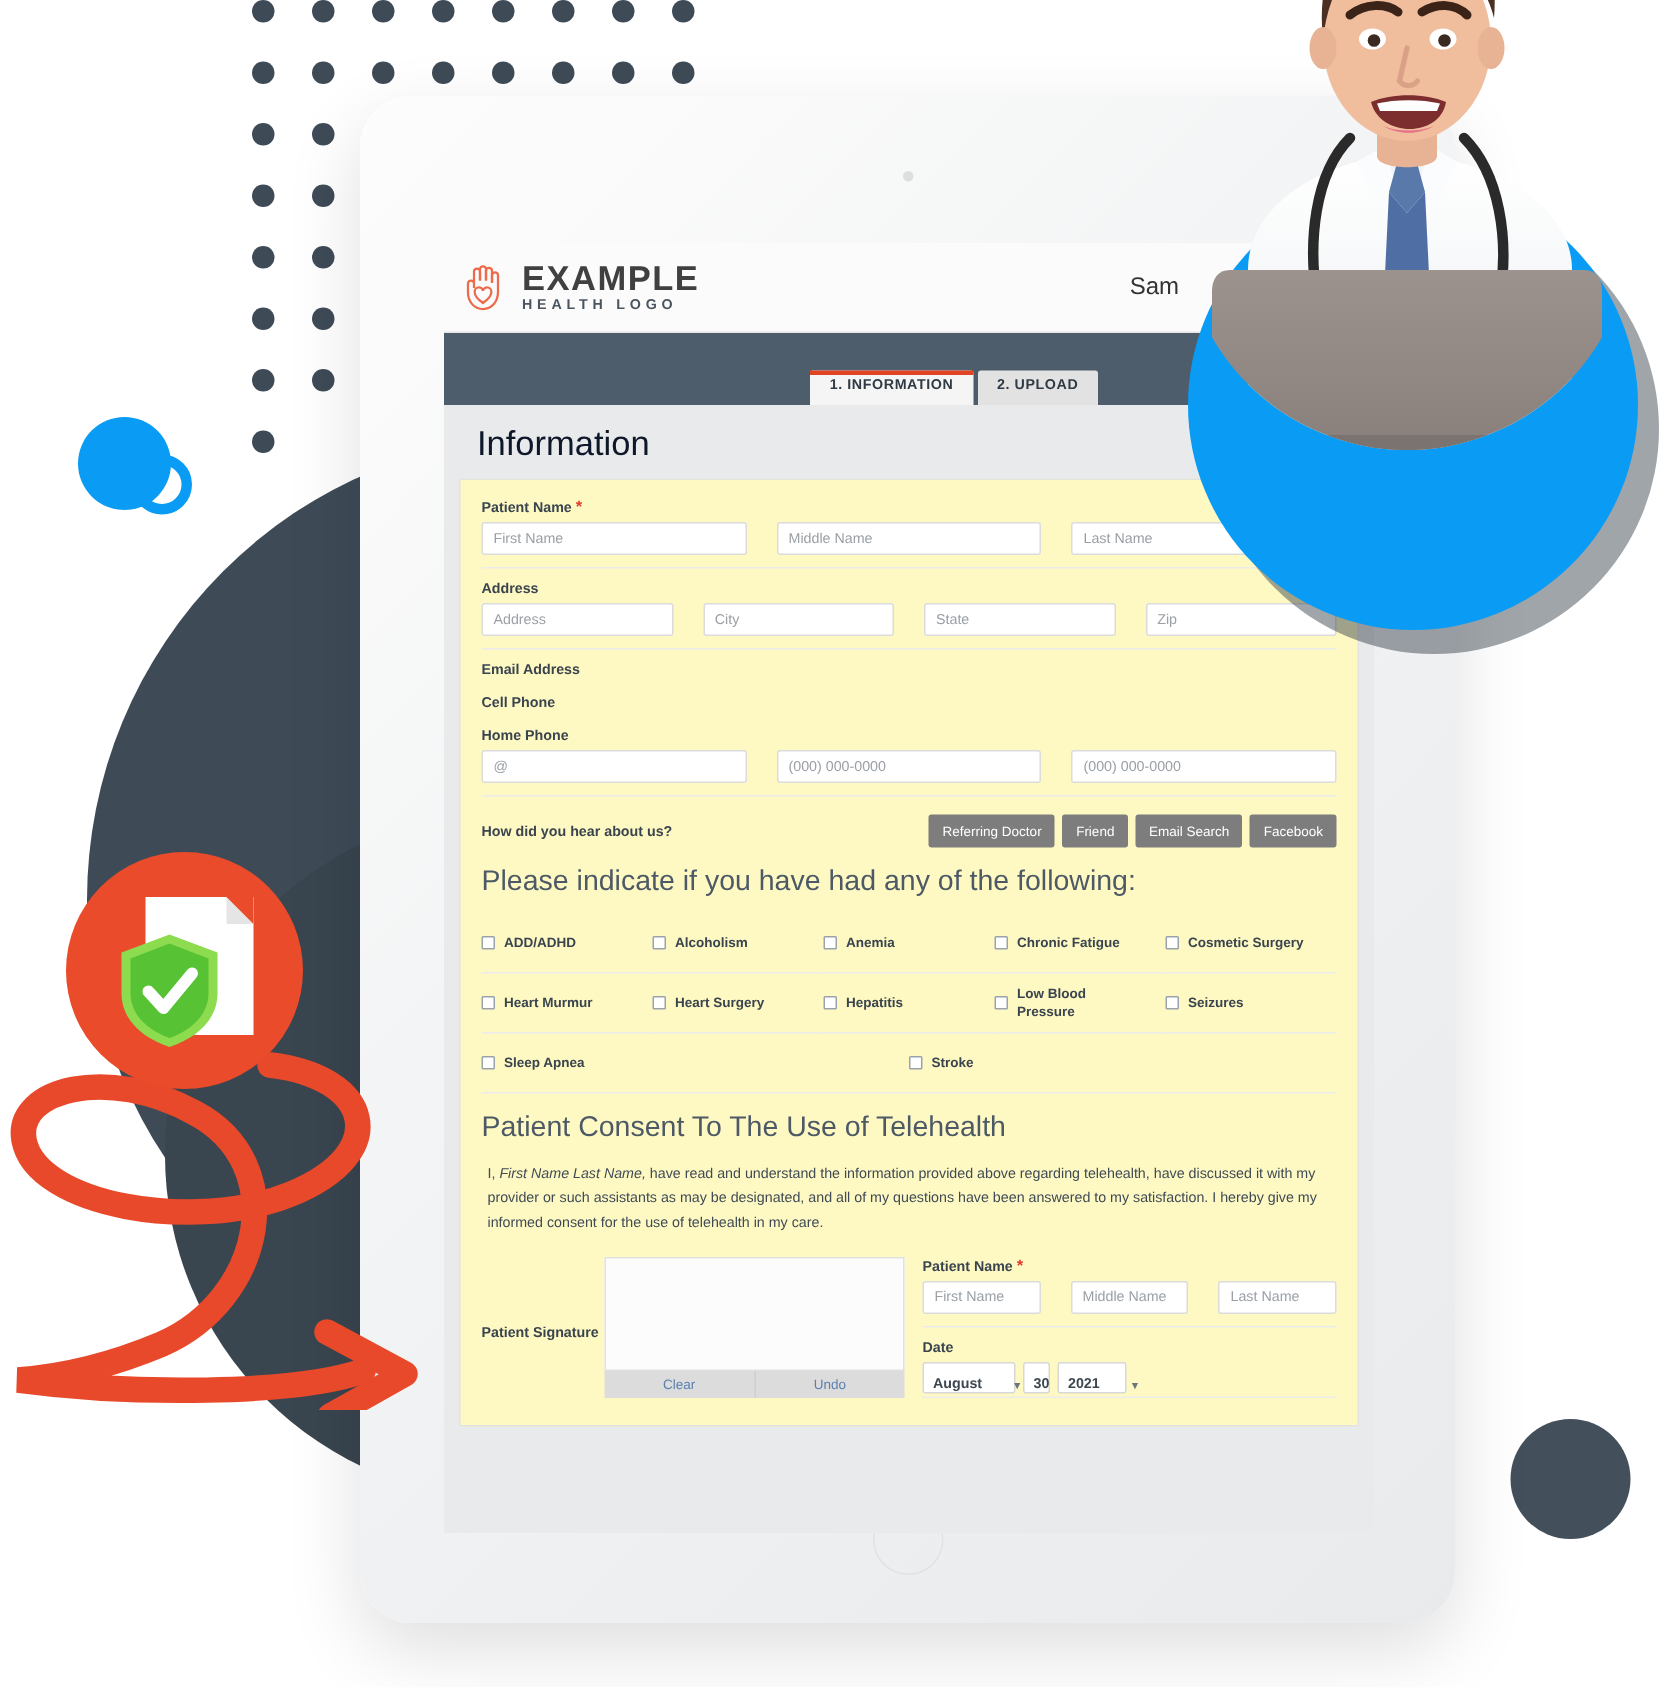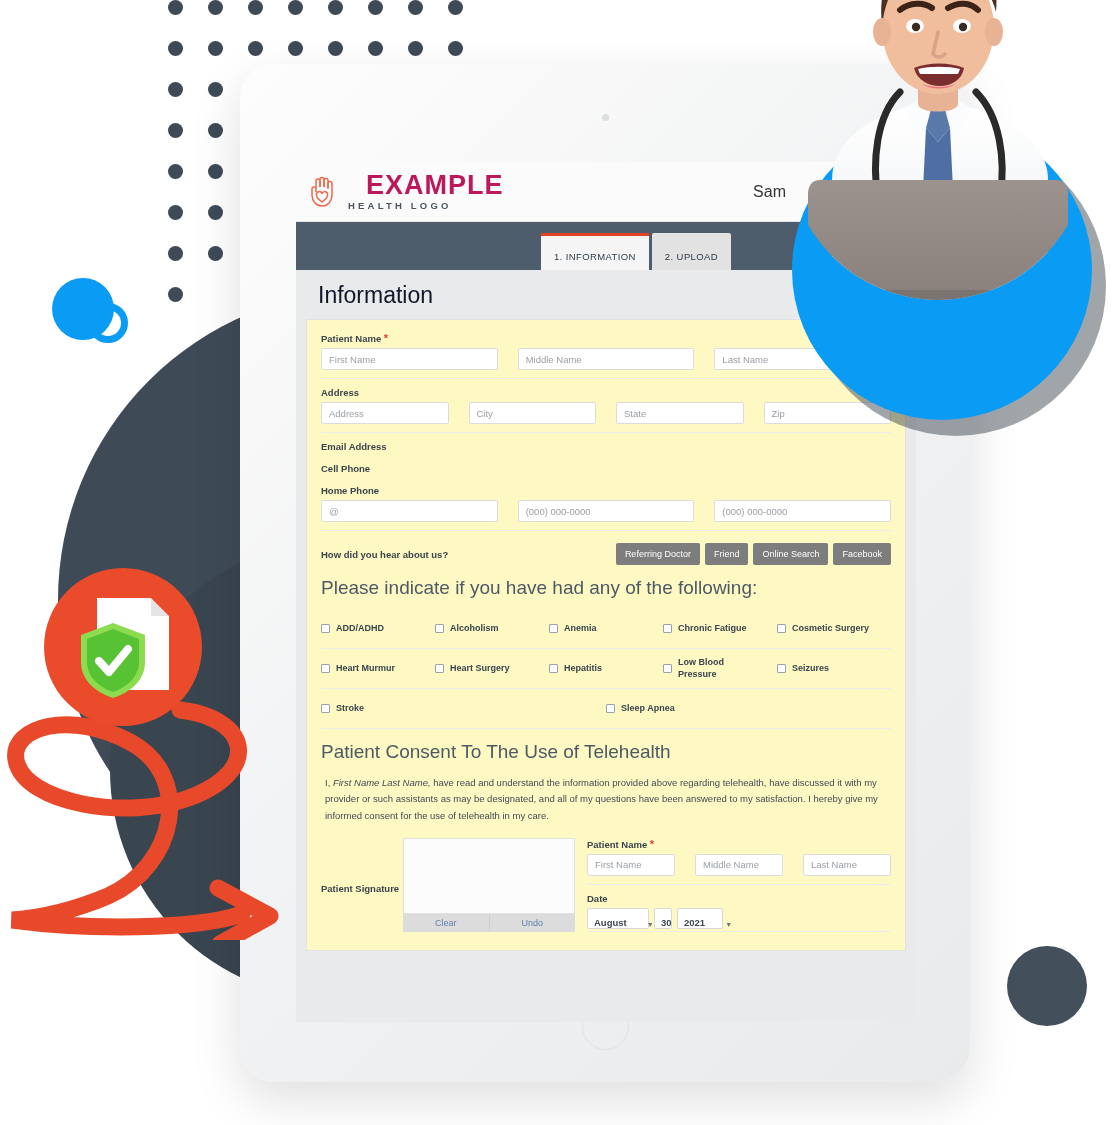--- a/index.html
+++ b/index.html
@@ -58,41 +58,40 @@
   }
 
   
   .app-header {
     height:60px; background:#fbfbfb; display:flex; align-items:center;
     padding:0 14px; border-bottom:1px solid #e6e6e6; position:relative;
   }
   .logo-wrap { display:flex; align-items:center; gap:8px; }
   .logo-mark { width:30px; height:32px; flex:none; }
   .logo-text .lt1 {
-    font-size:27px; font-weight:bold; letter-spacing:1px; color:#be185d; line-height:1;
+    font-size:23px; font-weight:bold; letter-spacing:1px; color:#404040; line-height:1;
     font-family:"Liberation Sans", sans-serif;
-    margin-left:18px;
   }
   .logo-text .lt2 {
     font-size:9.5px; font-weight:bold; letter-spacing:3.2px; color:#4a5560; margin-top:1px;
   }
   .header-user {
     position:absolute; right:0px; top:0; height:60px; display:flex; align-items:center;
     padding-right:130px; font-size:16px; color:#333;
   }
 
   
   .tabbar {
     background:#4e5d6b; height:48px; position:relative;
     display:flex; align-items:flex-end; justify-content:center; gap:3px;
     padding-left:60px;
   }
   .tab {
-    background:#e2e2e2; color:#2f3a44; font-size:9.5px; font-weight:normal;
-    letter-spacing:.4px; padding:18px 13px 8px; position:relative;
+    background:#e2e2e2; color:#2f3a44; font-size:9.5px; font-weight:bold;
+    letter-spacing:.4px; padding:4px 13px 8px; position:relative;
     border-radius:2px 2px 0 0; white-space:nowrap;
   }
   .tab.active { background:#f5f5f5; }
   .tab.active:before {
     content:""; position:absolute; left:0; right:0; top:0; height:3px; background:#e04424;
   }
 
   
   .form-scroll {
     background:#e9eaeb; height:752px; overflow:hidden; position:relative;
@@ -145,21 +144,21 @@
   .consent-p {
     font-size:9.5px; color:#3f4a55; line-height:1.72; padding:2px 4px 14px 4px;
   }
   .consent-p i { font-style:italic; }
 
   .sigrow { display:flex; gap:0; align-items:stretch; }
   .siglabel {
     width:82px; font-size:9.5px; font-weight:bold; color:#3a444e;
     display:flex; align-items:center;
   }
-  .sigbox { width:172px; }
+  .sigbox { width:200px; }
   .sigcanvas { height:76px; border:1px solid #e0e0e0; background:#fcfcfc; }
   .sigacts { display:flex; background:#dcdcdc; }
   .sigacts > div {
     flex:1; text-align:center; font-size:9px; color:#5b7fae; padding:4px 0;
   }
   .sigacts > div:first-child { border-right:1px solid #cfcfcf; }
   .sigright { flex:1; padding-left:12px; }
   .dateselects { display:flex; gap:5px; }
   .dsel {
     border:1px solid #d8d8d8; background:#fff; height:21px; border-radius:2px;
@@ -312,21 +311,21 @@
               <div class="inp col3">(000) 000-0000</div>
             </div>
           </div>
           <div class="sep"></div>
 
           <div class="hear-row">
             <div class="hear-q">How did you hear about us?</div>
             <div class="hear-btns">
               <div class="hear-btn">Referring Doctor</div>
               <div class="hear-btn">Friend</div>
-              <div class="hear-btn">Online Search</div>
+              <div class="hear-btn">Email Search</div>
               <div class="hear-btn">Facebook</div>
             </div>
           </div>
 
           <div class="sect-head">Please indicate if you have had any of the following:</div>
           <div class="cbgrid">
             <div class="cbcell">
               <span class="cbox"></span>
               <span class="cblabel">ADD/ADHD</span>
               </div>
@@ -363,25 +362,25 @@
               <span class="cbox"></span>
               <span class="cblabel" style="max-width:62px">Low Blood Pressure</span>
               </div>
             <div class="cbcell">
               <span class="cbox"></span>
               <span class="cblabel">Seizures</span>
               </div>
 
             <div class="cbcell w2">
               <span class="cbox"></span>
+              <span class="cblabel">Sleep Apnea</span>
+              </div>
+            <div class="cbcell w2">
+              <span class="cbox"></span>
               <span class="cblabel">Stroke</span>
-              </div>
-            <div class="cbcell w2">
-              <span class="cbox"></span>
-              <span class="cblabel">Sleep Apnea</span>
               </div>
           </div>
 
           <div class="sect-head">Patient Consent To The Use of Telehealth</div>
           <div class="consent-p"><span>I, </span><i>First Name Last Name,</i><span> have read and understand the information provided above regarding telehealth, have discussed it with my provider or such assistants as may be designated, and all of my questions have been answered to my satisfaction. I hereby give my informed consent for the use of telehealth in my care.</span></div>
 
           <div class="sigrow">
             <div class="siglabel">Patient Signature</div>
             <div class="sigbox">
               <div class="sigcanvas"></div>

